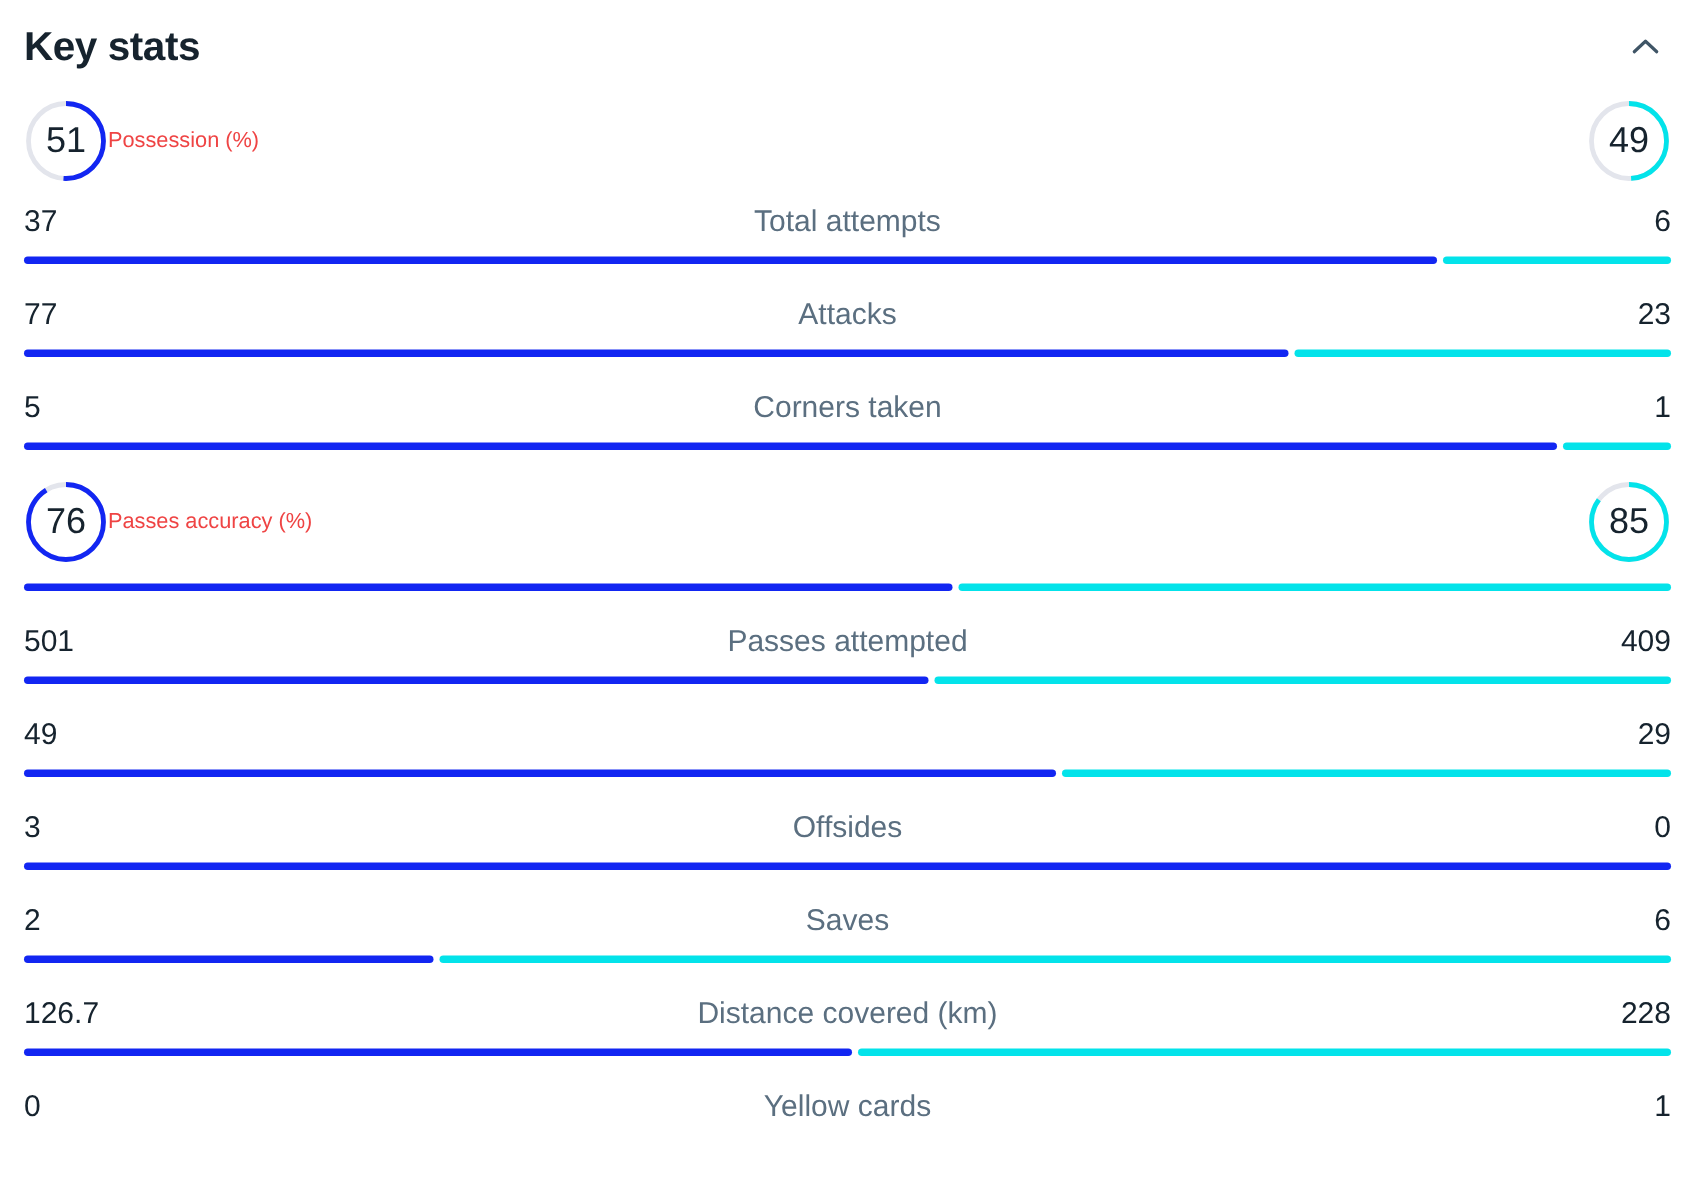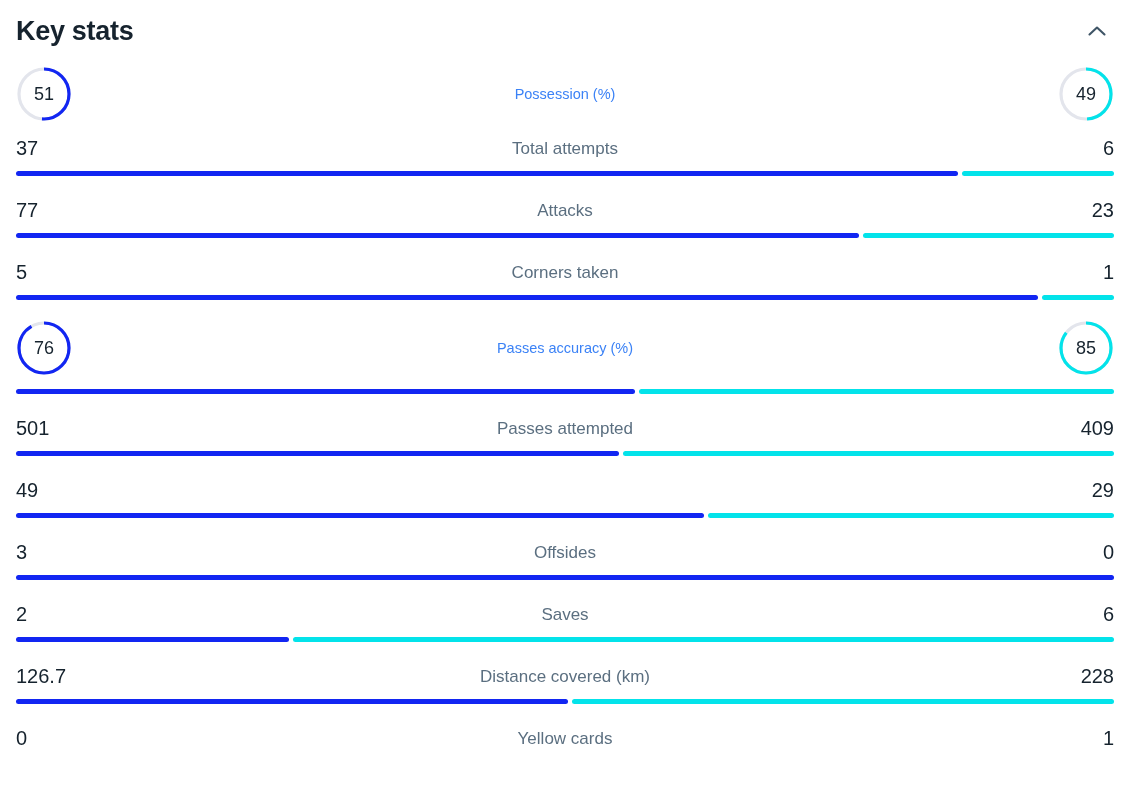--- a/index.html
+++ b/index.html
@@ -65,21 +65,21 @@
     font-size: 20px;
     color: #16232e;
     font-weight: 400;
     line-height: 1;
     white-space: nowrap;
     min-width: 56px;
   }
   .stat-value.right { text-align: right; }
 
   .stat-label {
-    font-size: 17px;
+    font-size: 20px;
     color: #5b6f80;
     text-align: center;
     flex: 1 1 auto;
     line-height: 1;
     white-space: nowrap;
   }
 
   
   .bar-wrap {
     display: flex;
@@ -111,30 +111,30 @@
     height: 56px;
     flex: 0 0 56px;
   }
   .donut svg { display: block; transform: rotate(-90deg); }
   .donut .num {
     position: absolute;
     inset: 0;
     display: flex;
     align-items: center;
     justify-content: center;
-    font-size: 18px;
+    font-size: 24px;
     color: #16232e;
     line-height: 1;
   }
 
   .circle-label {
     flex: 1 1 auto;
-    text-align: center;
+    text-align: left;
     font-size: 14.5px;
-    color: #3b82f6;
+    color: #ef4444;
     line-height: 1;
     white-space: nowrap;
   }
 </style>
 </head>
 <body>
 
 <div id="app">
 
   <div class="panel-header">

